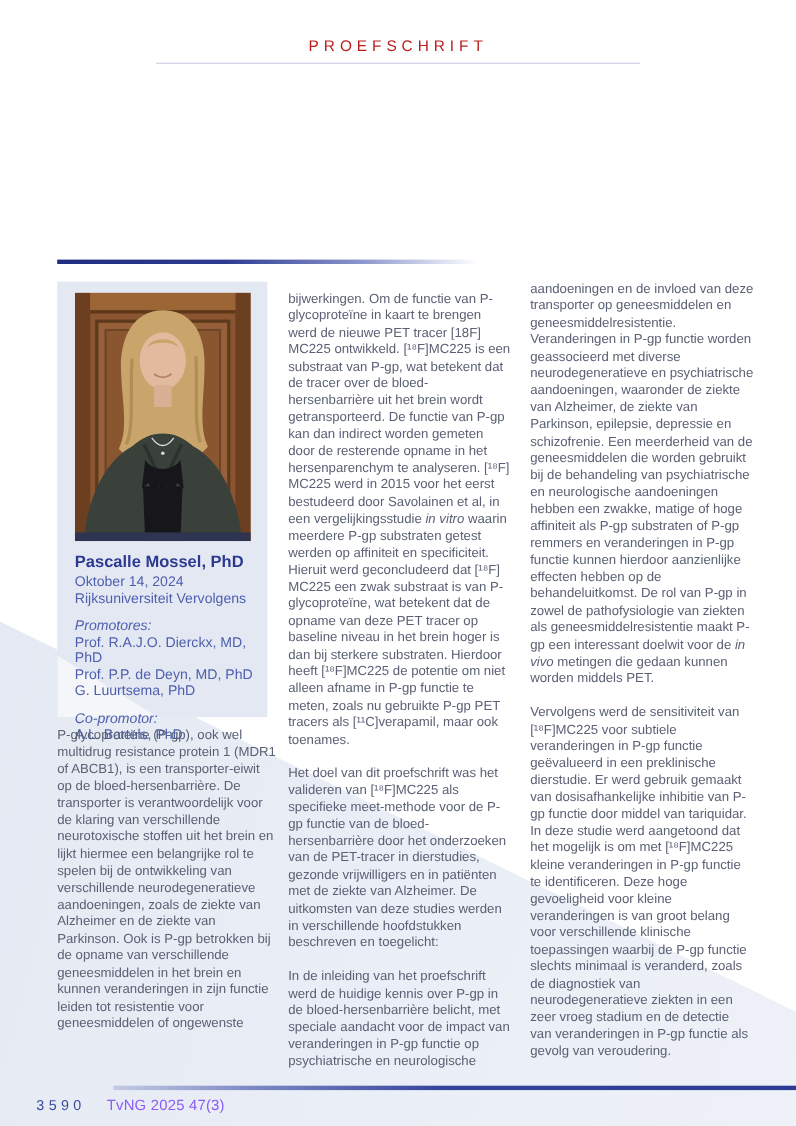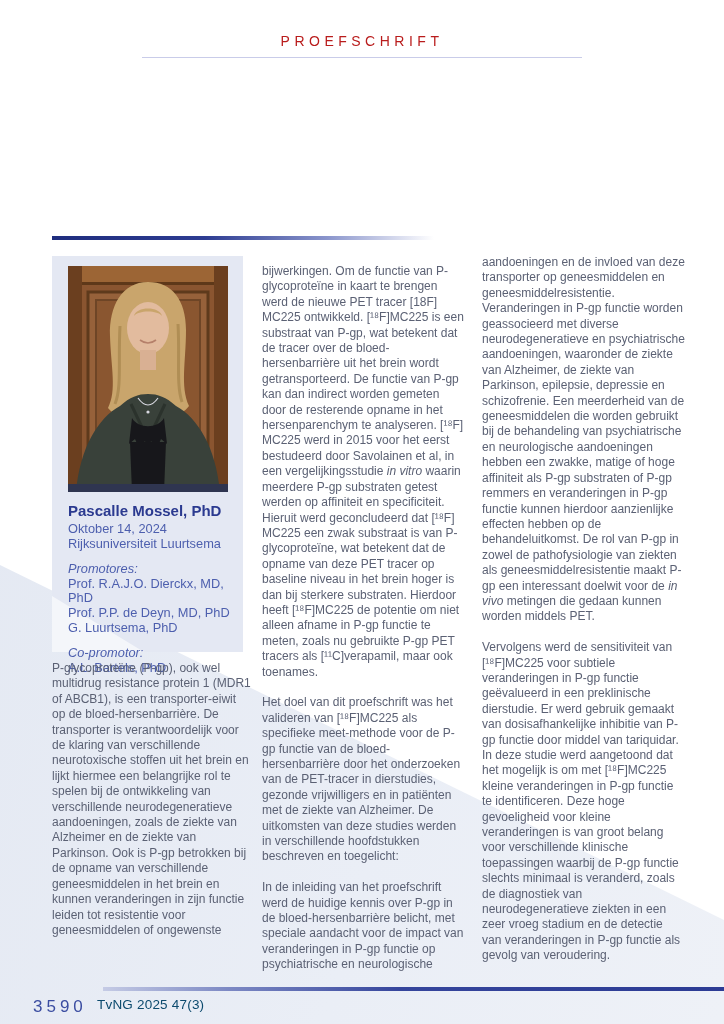--- a/index.html
+++ b/index.html
@@ -65,25 +65,25 @@
   .col-left {position:absolute;left:52px;top:661px;width:199px;}
   .col-mid  {position:absolute;left:262px;top:264px;width:202px;}
   .col-right{position:absolute;left:482px;top:255px;width:203px;}
   
   .footer-rule{
     position:absolute;left:103px;top:987px;width:621px;height:4px;
     background:linear-gradient(90deg,#c5cbe5 0%,#7d89c4 20%,#35459c 48%,#2c3b94 100%);
   }
   .footer-page{
     position:absolute;left:33px;top:997px;
-    font-size:17px;color:#3b4da1;font-weight:500;letter-spacing:4px;
+    font-size:13px;color:#3b4da1;font-weight:500;letter-spacing:4px;
   }
   .footer-journal{
     position:absolute;left:97px;top:997px;
-    font-size:13.5px;color:#0c4a6e;font-weight:500;letter-spacing:0.2px;
+    font-size:13.5px;color:#8b5cf6;font-weight:500;letter-spacing:0.2px;
   }
 </style>
 </head>
 <body>
 
 <div class="page">
 
   <div class="bg-diag"></div>
   <div class="panel"></div>
   <div class="panel-corner-cut"></div>
@@ -125,21 +125,21 @@
       <path d="M70 132 Q80 146 90 132" stroke="#d8d8e0" stroke-width="1.2" fill="none"></path>
       <circle cx="80" cy="146" r="1.6" fill="#d8d8e0"></circle>
 
       <rect x="0" y="218" width="160" height="8" fill="#2f3550"></rect>
     </svg>
   </div>
 
   <div class="author">
     <div class="name">Pascalle Mossel, PhD</div>
     <div>Oktober 14, 2024</div>
-    <div>Rijksuniversiteit Luurtsema</div>
+    <div>Rijksuniversiteit Vervolgens</div>
     <div class="gap"></div>
     <div class="lbl">Promotores:</div>
     <div>Prof. R.A.J.O. Dierckx, MD, PhD</div>
     <div>Prof. P.P. de Deyn, MD, PhD</div>
     <div>G. Luurtsema, PhD</div>
     <div class="gap"></div>
     <div class="lbl">Co-promotor:</div>
     <div>A.L. Bartels, PhD</div>
   </div>
 

